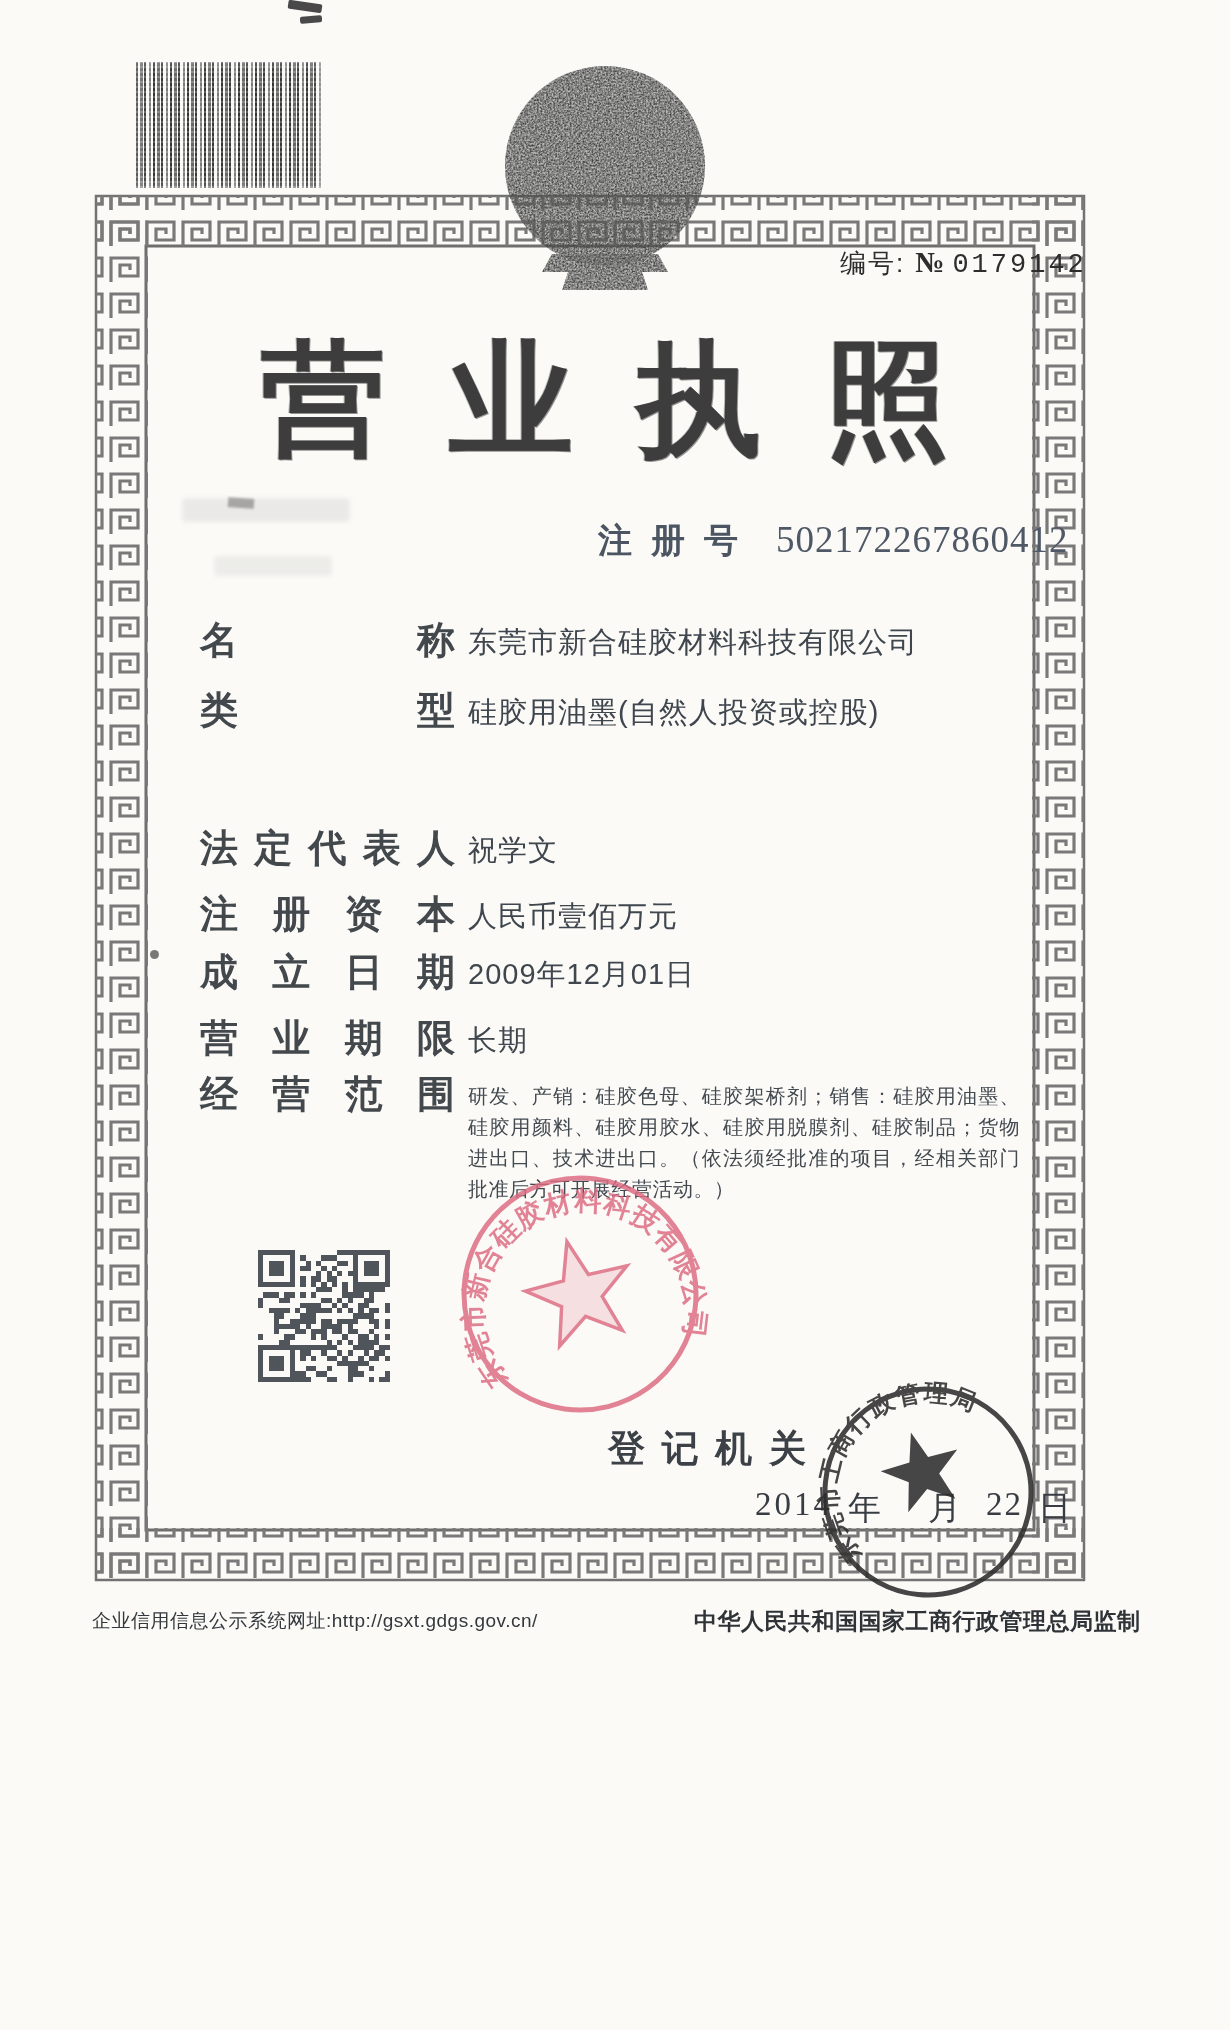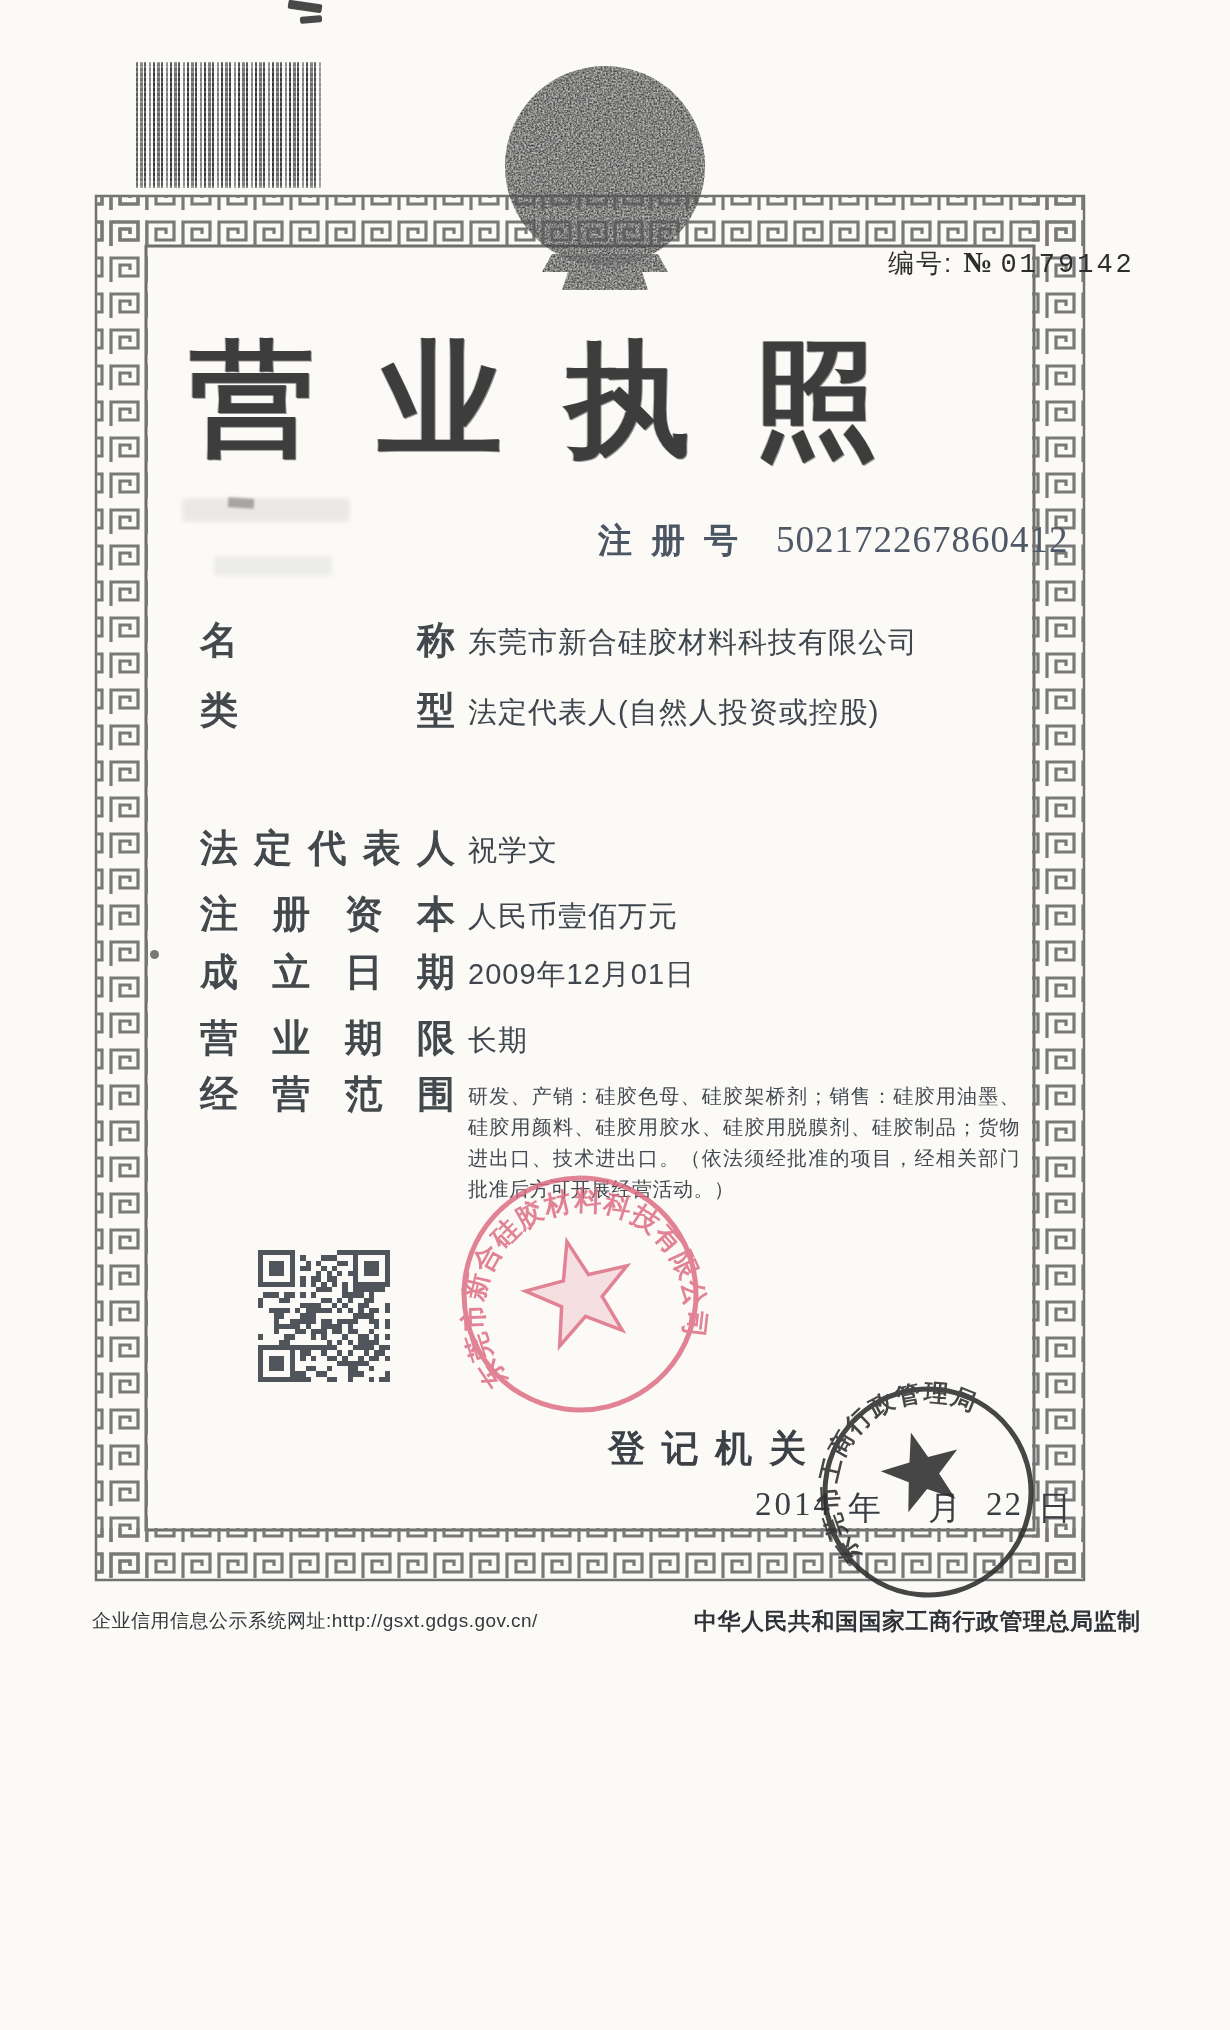--- a/index.html
+++ b/index.html
@@ -24,30 +24,30 @@
         rgba(15,15,15,.82) 8px 10px, rgba(248,248,248,.9) 10px 13px,
         rgba(70,70,70,.7) 13px 15px, rgba(252,252,252,.9) 15px 17px);
     box-shadow:inset 0 0 14px rgba(255,255,255,.45);
   }
   
   .emblem{position:absolute;left:492px;top:58px;width:228px;height:248px;}
   
   .border-frame{position:absolute;left:0;top:0;}
   
   .serial{
-    position:absolute;left:888px;top:246px;width:250px;
+    position:absolute;left:840px;top:246px;width:250px;
     font-size:26px;color:#2d2d2d;letter-spacing:2px;white-space:nowrap;
   }
   .serial .nomark{font-family:"Liberation Serif", serif;font-weight:bold;font-size:29px;margin:0 6px 0 10px;}
   .serial .serialnum{font-family:"Liberation Mono", monospace;font-size:27px;letter-spacing:3px;}
   
   .title{
     position:absolute;left:150px;top:322px;width:934px;margin:0;
     font-size:124px;line-height:1.25;font-weight:900;color:#3d3d3d;
-    text-align:left;letter-spacing:64px;text-indent:40px;white-space:nowrap;
+    text-align:center;letter-spacing:64px;text-indent:40px;white-space:nowrap;
     text-shadow:1px 1px 0 rgba(60,60,60,.55), -1px 0 0 rgba(60,60,60,.35);
   }
   
   .regline{position:absolute;left:598px;top:518px;display:flex;align-items:baseline;}
   .reglabel{
     width:140px;font-size:34px;color:#4c5562;font-weight:600;
     text-align:justify;text-align-last:justify;
   }
   .regnum{
     font-family:"Liberation Serif", serif;font-size:37px;color:#4f5866;
@@ -156,21 +156,21 @@
     <span class="reglabel">注册号</span>
     <span class="regnum">502172267860412</span>
   </div>
 
   <div class="row" style="top:618px">
     <div class="row-label">名称</div>
     <div class="row-value">东莞市新合硅胶材料科技有限公司</div>
   </div>
   <div class="row" style="top:688px">
     <div class="row-label">类型</div>
-    <div class="row-value">法定代表人(自然人投资或控股)</div>
+    <div class="row-value">硅胶用油墨(自然人投资或控股)</div>
   </div>
   <div class="row" style="top:826px">
     <div class="row-label">法定代表人</div>
     <div class="row-value">祝学文</div>
   </div>
   <div class="row" style="top:892px">
     <div class="row-label">注册资本</div>
     <div class="row-value">人民币壹佰万元</div>
   </div>
   <div class="row" style="top:950px">

